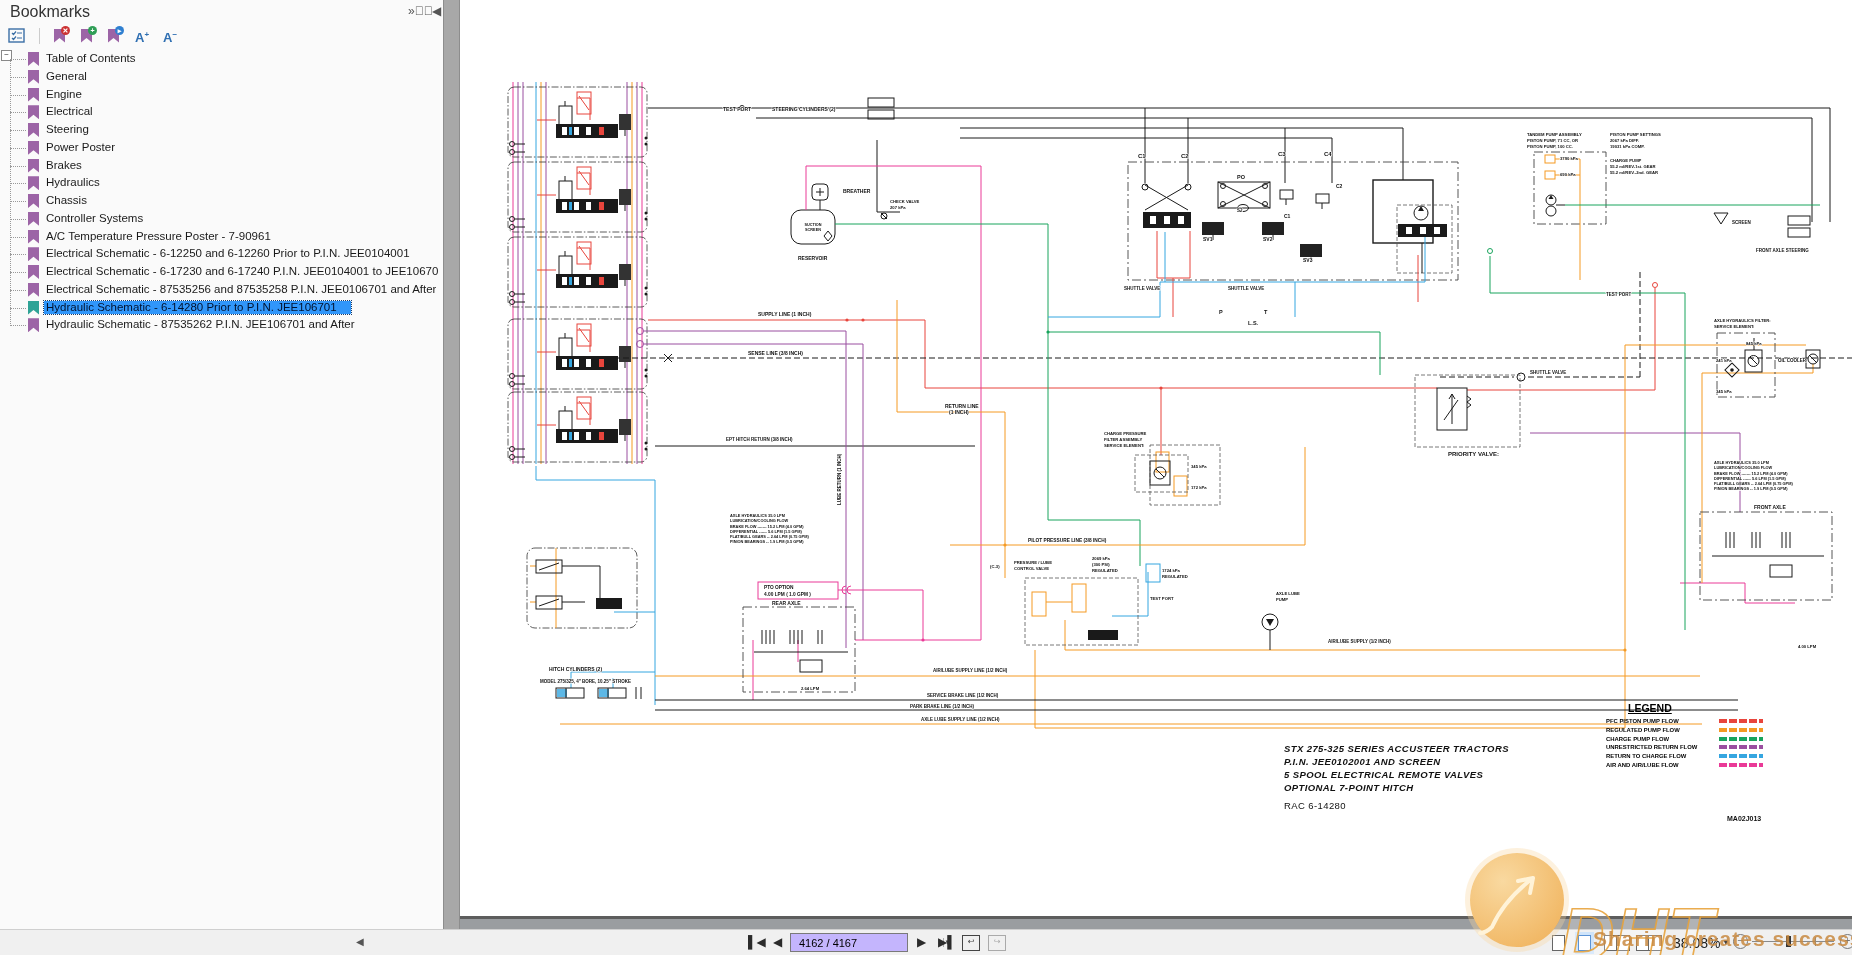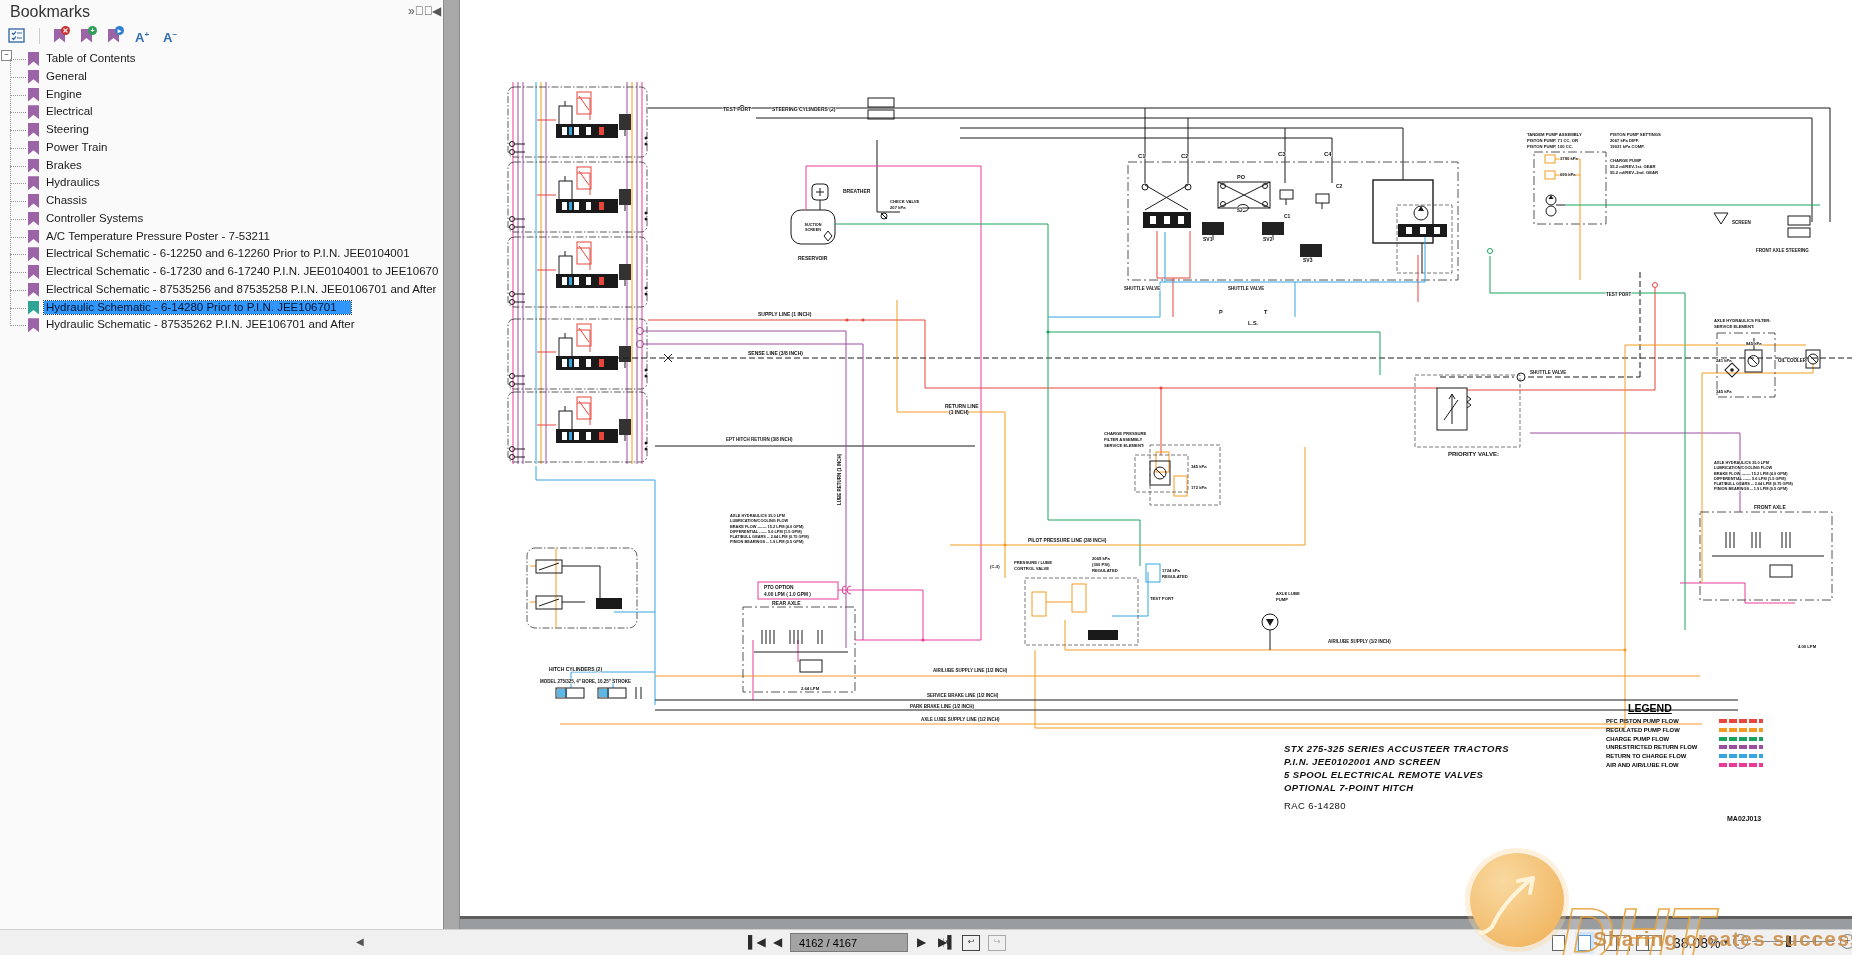--- a/index.html
+++ b/index.html
@@ -56,21 +56,21 @@
   .lg-bar{width:44px;height:4px;}
   #ma-code{position:absolute;left:1727px;top:815px;font-size:7px;font-weight:bold;z-index:4;color:#111;}
   
   #wm-circle{position:absolute;left:1470px;top:853px;width:94px;height:94px;border-radius:50%;
     background:radial-gradient(circle at 35% 30%,#f9d9a0,#efae54);box-shadow:0 0 0 5px rgba(249,216,160,.35);z-index:30;}
   #wm-dht{position:absolute;left:1553px;top:888px;z-index:29;opacity:.9;}
   #wm-slogan{position:absolute;left:1593px;top:927px;font-size:21px;font-weight:bold;letter-spacing:1px;color:#c98a42;opacity:.85;z-index:31;white-space:nowrap;}
   
   #statusbar{position:absolute;left:0;bottom:0;width:1852px;height:25px;background:#f0f0f0;border-top:1px solid #cfcfcf;z-index:10;}
   .sb-btn{position:absolute;top:4px;font-size:12px;color:#2b2b2b;cursor:pointer;line-height:16px;}
-  #page-combo{position:absolute;left:790px;top:3px;width:116px;height:17px;background:#a3a3a3;border:1px solid #7a7a7a;display:flex;align-items:center;}
+  #page-combo{position:absolute;left:790px;top:3px;width:116px;height:17px;background:#c4b5fd;border:1px solid #7a7a7a;display:flex;align-items:center;}
   #page-combo input{border:none;outline:none;flex:1;font-size:11px;font-family:"Liberation Sans",sans-serif;padding-left:8px;background:transparent;}
   #page-combo .caret{width:14px;border-left:1px solid #aaa;font-size:8px;color:#444;text-align:center;cursor:pointer;}
   .view-ico{position:absolute;top:5px;width:16px;height:14px;border:1.5px solid #444;cursor:pointer;font-size:8px;text-align:center;line-height:12px;color:#444;}
   .view-ico.dis{border-color:#aaa;color:#aaa;}
   .lay-ico{position:absolute;top:5px;width:11px;height:14px;border:1px solid #666;background:#fff;cursor:pointer;}
   .lay-ico.active{box-shadow:0 0 0 3px #cfe4fa;border-color:#5b93d5;}
   .lay-ico .ln{margin:2px 1px;height:1px;background:#999;}
   .lay-two{width:24px;}
   .lay-two:before{content:"";position:absolute;left:11px;top:0;bottom:0;width:1px;background:#666;}
   #zoom-label{position:absolute;left:1673px;top:5px;font-size:14px;color:#222;}
@@ -136,21 +136,21 @@
           <span class="bm-label">Electrical</span>
         </div>
         <div class="bm-row" style="top: 74px;">
           <span class="bm-conn"></span>
           <span class="bm-flag"></span>
           <span class="bm-label">Steering</span>
         </div>
         <div class="bm-row" style="top: 91.75px;">
           <span class="bm-conn"></span>
           <span class="bm-flag"></span>
-          <span class="bm-label">Power Train</span>
+          <span class="bm-label">Power Poster</span>
         </div>
         <div class="bm-row" style="top: 109.5px;">
           <span class="bm-conn"></span>
           <span class="bm-flag"></span>
           <span class="bm-label">Brakes</span>
         </div>
         <div class="bm-row" style="top: 127.25px;">
           <span class="bm-conn"></span>
           <span class="bm-flag"></span>
           <span class="bm-label">Hydraulics</span>
@@ -161,21 +161,21 @@
           <span class="bm-label">Chassis</span>
         </div>
         <div class="bm-row" style="top: 162.75px;">
           <span class="bm-conn"></span>
           <span class="bm-flag"></span>
           <span class="bm-label">Controller Systems</span>
         </div>
         <div class="bm-row" style="top: 180.5px;">
           <span class="bm-conn"></span>
           <span class="bm-flag"></span>
-          <span class="bm-label">A/C Temperature Pressure Poster - 7-53211</span>
+          <span class="bm-label">A/C Temperature Pressure Poster - 7-90961</span>
         </div>
         <div class="bm-row" style="top: 198.25px;">
           <span class="bm-conn"></span>
           <span class="bm-flag"></span>
           <span class="bm-label">Electrical Schematic - 6-12250 and 6-12260 Prior to P.I.N. JEE0104001</span>
         </div>
         <div class="bm-row" style="top: 216px;">
           <span class="bm-conn"></span>
           <span class="bm-flag"></span>
           <span class="bm-label">Electrical Schematic - 6-17230 and 6-17240 P.I.N. JEE0104001 to JEE106701</span>

